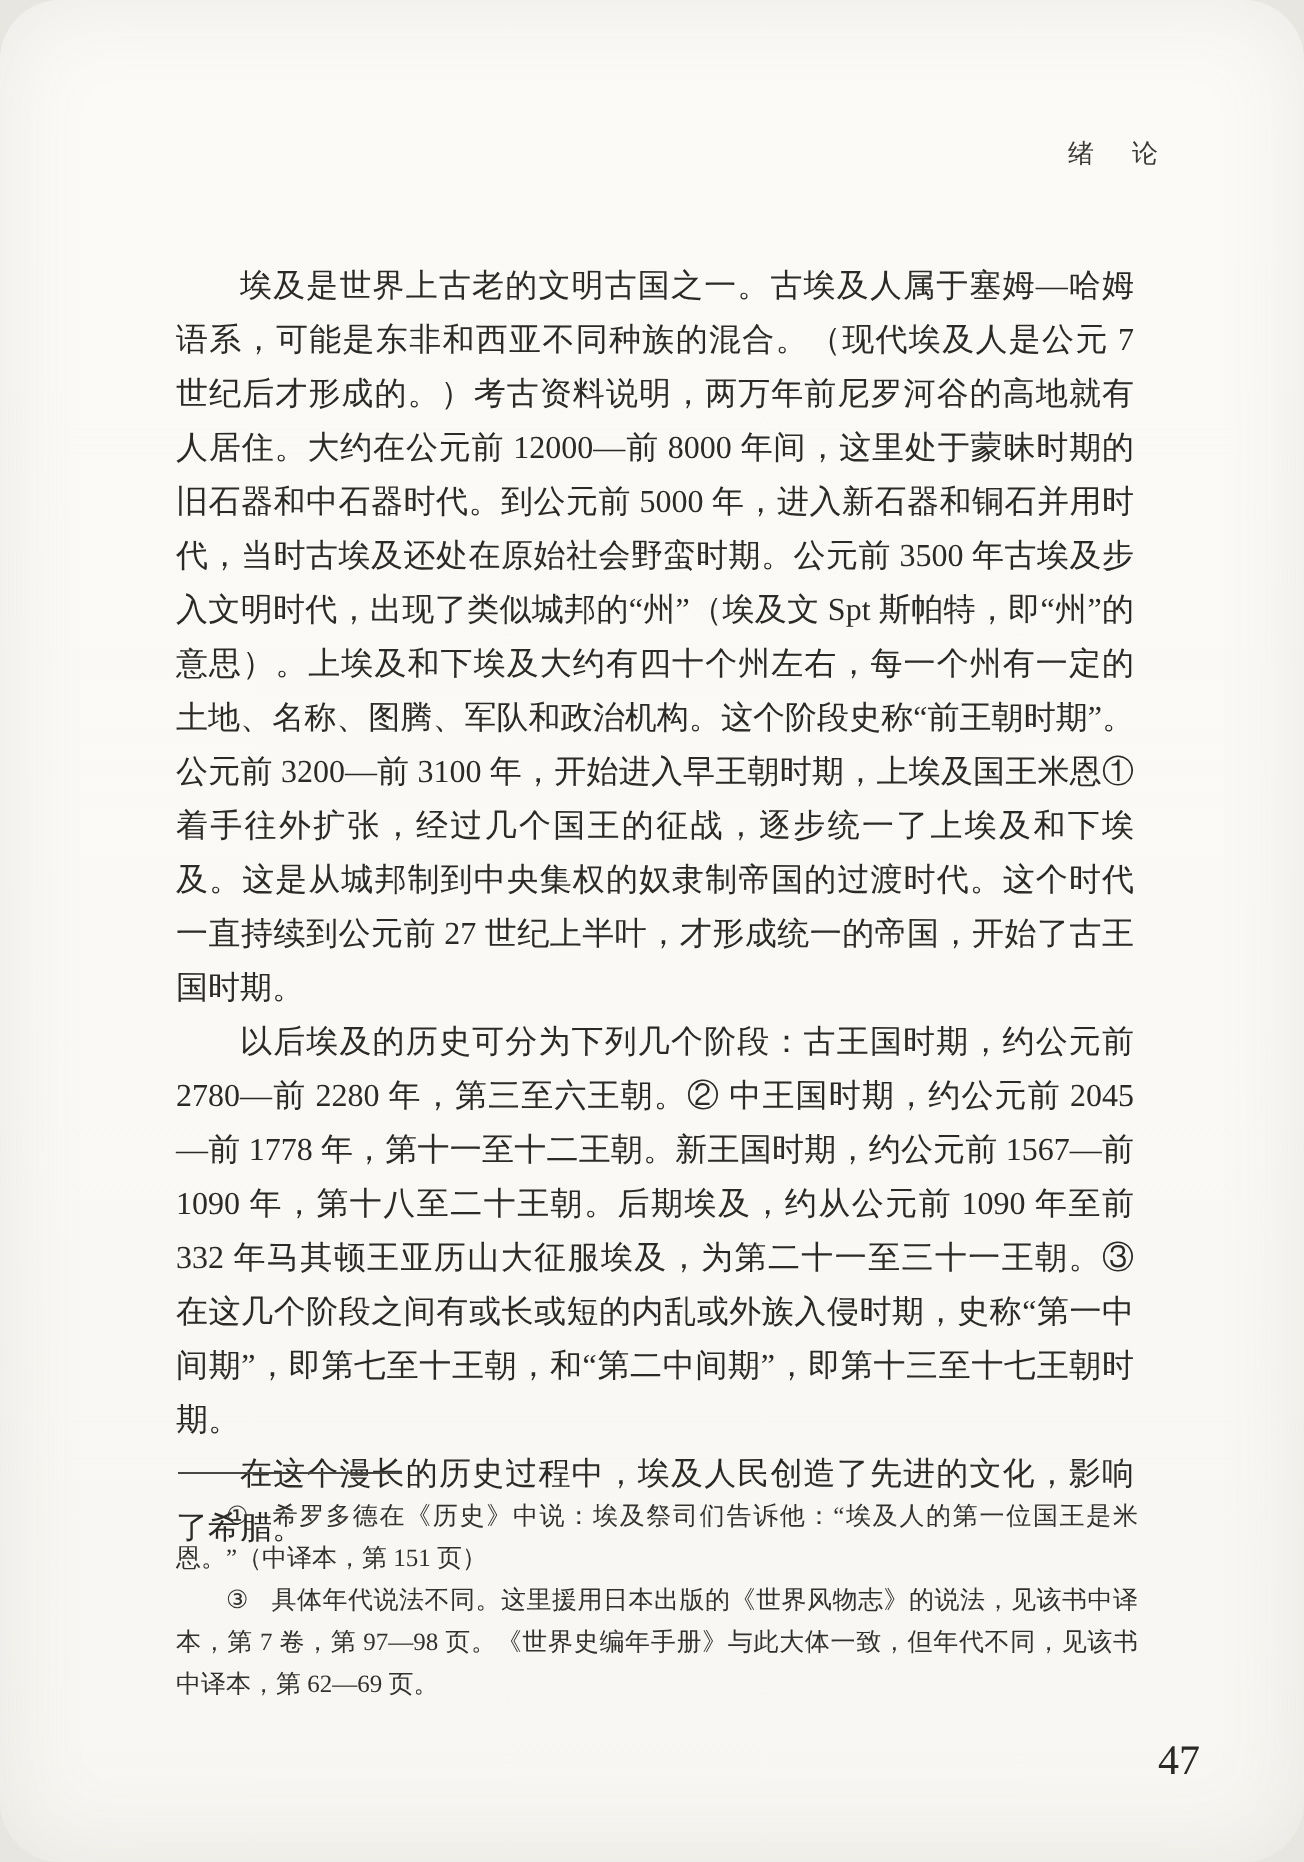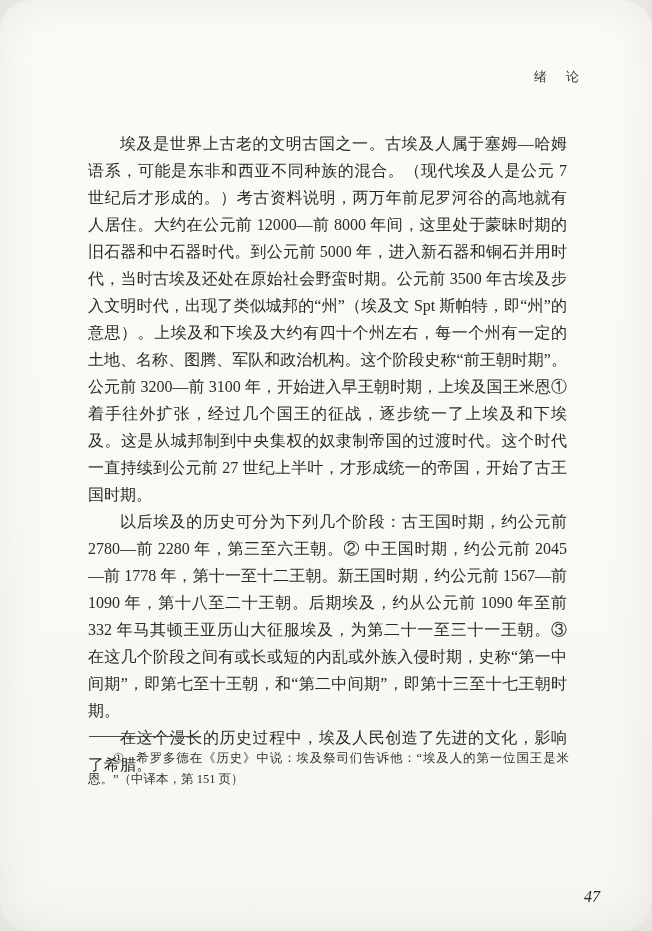--- a/index.html
+++ b/index.html
@@ -64,24 +64,23 @@
   }
   .footnotes p {
     margin: 0;
     text-indent: 2em;
   }
   .fn-marker {
     margin-right: 0.9em;
   }
   .page-number {
     position: absolute;
-    top: 888px;
+    top: 868px;
     right: 52px;
-    font-size: 16px;
-    font-style: italic;
+    font-size: 21px;
     color: #2c2a27;
   }
 </style>
 </head>
 <body>
 
 <div class="page">
 
   <div class="running-head">绪　论</div>
 
@@ -90,17 +89,20 @@
     <p class="para indent">以后埃及的历史可分为下列几个阶段：古王国时期，约公元前 2780—前 2280 年，第三至六王朝。② 中王国时期，约公元前 2045—前 1778 年，第十一至十二王朝。新王国时期，约公元前 1567—前 1090 年，第十八至二十王朝。后期埃及，约从公元前 1090 年至前 332 年马其顿王亚历山大征服埃及，为第二十一至三十一王朝。③ 在这几个阶段之间有或长或短的内乱或外族入侵时期，史称“第一中间期”，即第七至十王朝，和“第二中间期”，即第十三至十七王朝时期。</p>
     <p class="para indent">在这个漫长的历史过程中，埃及人民创造了先进的文化，影响了希腊。</p>
   </main>
 
   <div class="footnote-divider"></div>
 
   <section class="footnotes">
     <p class="footnote">
       <span class="fn-marker">①</span><span>希罗多德在《历史》中说：埃及祭司们告诉他：“埃及人的第一位国王是米恩。”（中译本，第 151 页）</span>
     </p>
+    <p class="footnote">
+      <span class="fn-marker">③</span><span>具体年代说法不同。这里援用日本出版的《世界风物志》的说法，见该书中译本，第 7 卷，第 97—98 页。《世界史编年手册》与此大体一致，但年代不同，见该书中译本，第 62—69 页。</span>
+    </p>
   </section>
 
   <div class="page-number">47</div>
 
 </div>
 
 </body></html>

